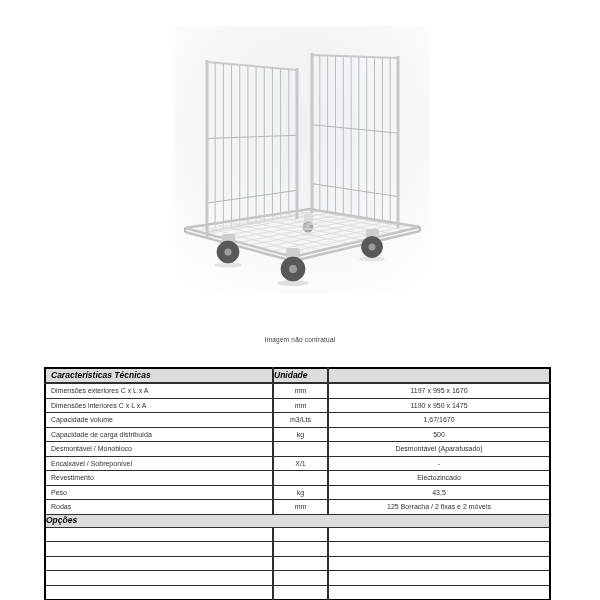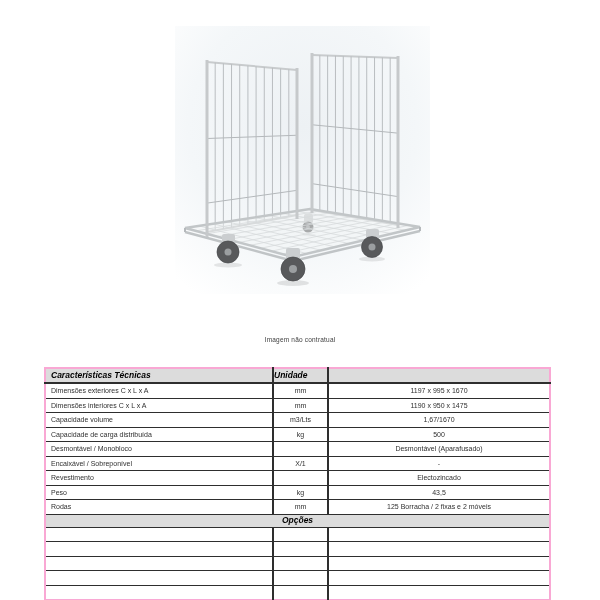--- a/index.html
+++ b/index.html
@@ -6,34 +6,34 @@
   body{width:600px;height:600px;overflow:hidden;font-family:"Liberation Sans",sans-serif;}
   .page{position:relative;width:600px;height:600px;background:#ffffff;}
 
   .figure{position:absolute;left:175px;top:26px;width:255px;height:268px;}
   .figure svg{display:block;}
 
   .caption{position:absolute;left:0;top:336px;width:600px;text-align:center;
            font-size:6.5px;color:#3d3d3d;letter-spacing:.2px;}
 
   table.spec-table{position:absolute;left:44px;top:367px;width:505px;
-           border-collapse:collapse;table-layout:fixed;border:2px solid #f9a8d4;}
+           border-collapse:collapse;table-layout:fixed;border:2px solid #000000;}
   col.c1{width:228px}
   col.c2{width:55px}
   col.c3{width:222px}
   .spec-table td{border:1px solid #2e2e2e;padding:0;font-size:7px;color:#2f2f2f;
            line-height:1;height:13.5px;vertical-align:middle;overflow:hidden;white-space:nowrap;}
   .spec-table td + td{border-left-width:2px;}
   tr.head td{background:#dcdcdc;font-weight:bold;font-style:italic;font-size:8.5px;
            color:#000;border-bottom-width:2px;height:13px;}
   tr.head td:first-child{text-align:left;padding-left:5px;}
   td.label{text-align:left;padding-left:5px;}
   td.unit, td.value{text-align:center;}
   tr.section td{background:#dcdcdc;font-weight:bold;font-style:italic;font-size:8.5px;
-           color:#000;text-align:center;height:12px;}
+           color:#000;height:12px;}
   tr.empty td{height:13.5px;}
 </style>
 </head>
 <body>
 
 <div class="page">
 
   <div class="figure">
     <svg width="255" height="268" viewBox="0 0 255 268" aria-label="roll container">
       <defs>

